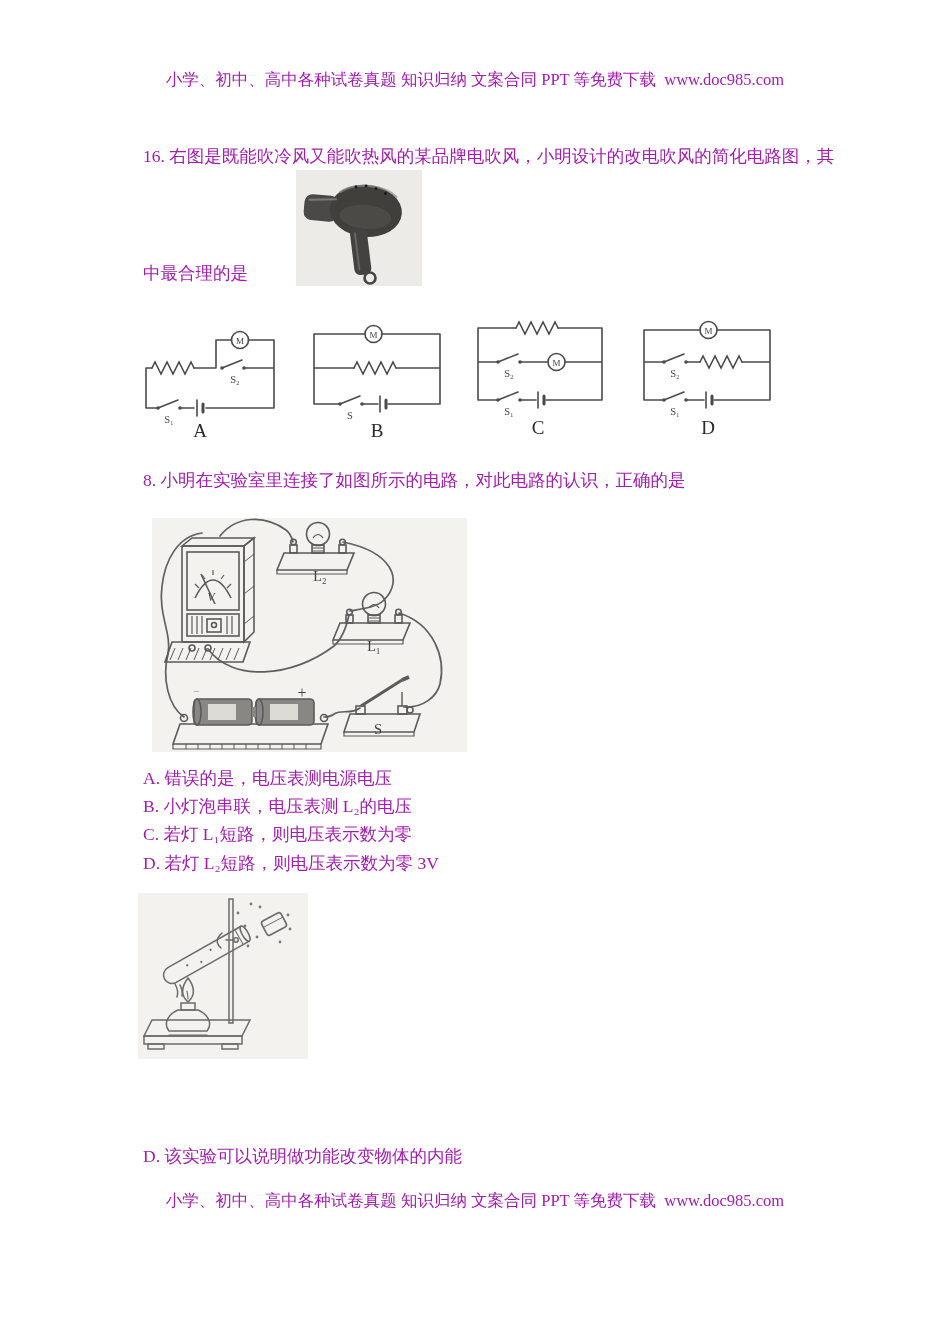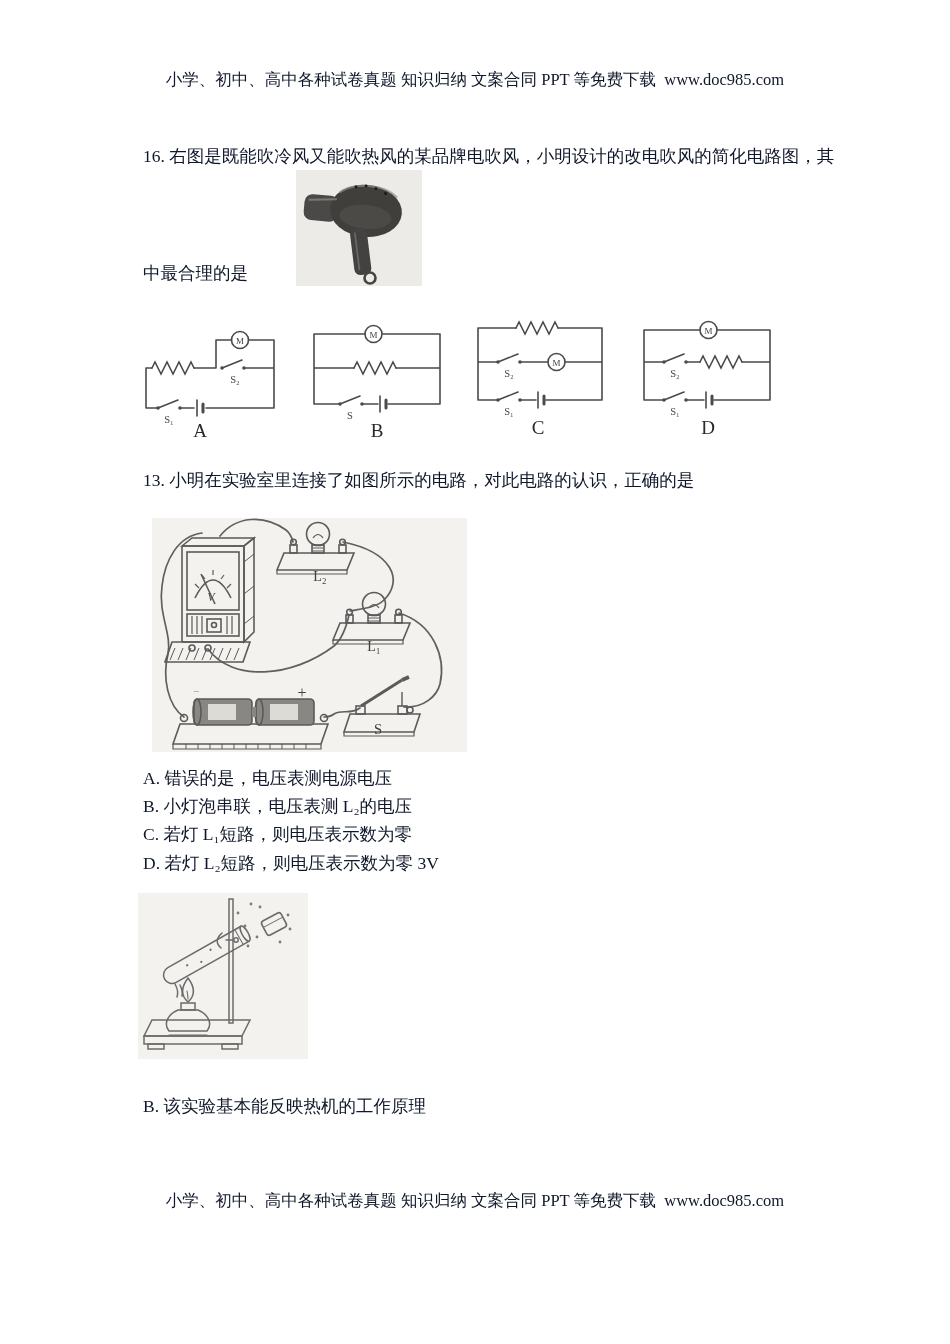--- a/index.html
+++ b/index.html
@@ -1,21 +1,21 @@
 <!DOCTYPE html>
 <html><head>
 <meta charset="utf-8">
 <style>
   html,body{margin:0;padding:0;background:#888;}
   .page{
     position:relative; width:950px; height:1344px; background:#ffffff;
     margin:0 auto; overflow:hidden;
     font-family:"Liberation Serif","DejaVu Serif",serif; color:#1c1c1c;
   }
-  .t{position:absolute; font-size:17.5px; line-height:1.25; white-space:pre; color:#0f172a;}
+  .t{position:absolute; font-size:17.5px; line-height:1.25; white-space:pre; color:#a21caf;}
   .center{left:0; width:100%; text-align:center; font-size:16.5px;}
   .photo{position:absolute;}
   .photo-bg{background:#edebe8;}
   .fig-bg{background:#f3f2ef;}
   svg{position:absolute; overflow:visible; left:0; top:0;}
   svg text{font-family:"Liberation Serif","DejaVu Serif",serif;}
 </style>
 </head>
 <body>
 
@@ -125,21 +125,21 @@
         <circle cx="44" cy="44" r="1.8"></circle>
       <circle cx="22" cy="82" r="1.8"></circle>
         <circle cx="44" cy="82" r="1.8"></circle>
     </g>
     <text x="66.5" y="15.5" font-size="9" text-anchor="middle" fill="#454545">M</text>
     <text x="33" y="59" font-size="10.5" text-anchor="middle" fill="#454545">S₂</text>
     <text x="33" y="97" font-size="10.5" text-anchor="middle" fill="#454545">S₁</text>
     <text x="66" y="116" font-size="19" text-anchor="middle" fill="#2a2a2a">D</text>
   </svg>
 
-  <div class="t" style="left:143px; top:470px">13. 小明在实验室里连接了如图所示的电路，对此电路的认识，正确的是</div>
+  <div class="t" style="left:143px; top:470px">8. 小明在实验室里连接了如图所示的电路，对此电路的认识，正确的是</div>
 
   <div class="photo fig-bg" style="left:152px; top:518px; width:315px; height:234px;">
     <svg width="315" height="234" viewBox="0 0 315 234">
 
       <g stroke="#5f5f5f" stroke-width="1.7" fill="none" stroke-linecap="round">
         <path d="M 32,199 C 16,188 10,160 16,136 C 20,116 6,96 10,68 C 13,42 26,18 50,15"></path>
         <path d="M 68,18 C 84,-2 112,-4 134,12 C 138,15 140,20 141,24"></path>
         <path d="M 191,24 C 240,34 252,62 232,82 C 224,90 208,91 198,93"></path>
         <path d="M 247,95 C 282,106 294,140 288,166 C 285,178 272,190 252,189"></path>
         <path d="M 208,190 C 198,197 190,191 182,196 C 178,199 175,199 172,199"></path>
@@ -269,18 +269,18 @@
           <circle cx="119" cy="44" r="1.4"></circle>
         <circle cx="122" cy="14" r="1.4"></circle>
           <circle cx="150" cy="22" r="1.4"></circle>
         <circle cx="152" cy="36" r="1.4"></circle>
           <circle cx="142" cy="49" r="1.4"></circle>
         <circle cx="110" cy="53" r="1.4"></circle>
       </g>
     </svg>
   </div>
 
-  <div class="t" style="left:143px; top:1096px">B. 该实验基本能反映热机的工作原理</div>
+  <div class="t" style="left:143px; top:1146px">D. 该实验可以说明做功能改变物体的内能</div>
 
 
   <div class="t center" style="top:1191px">小学、初中、高中各种试卷真题 知识归纳 文案合同 PPT 等免费下载  www.doc985.com</div>
 
 </div>
 
 </body></html>

